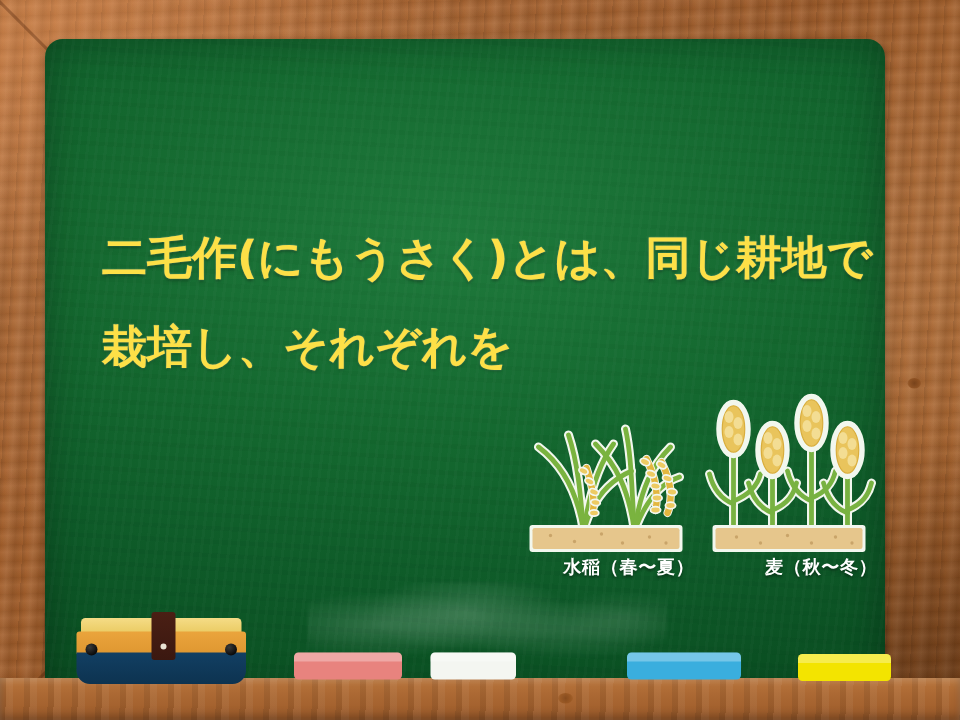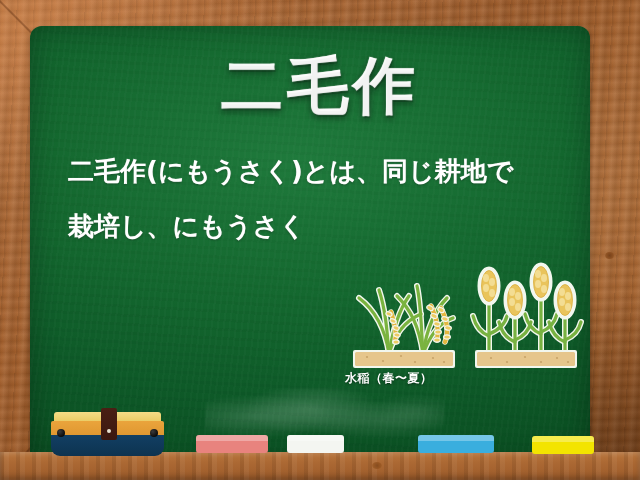--- a/index.html
+++ b/index.html
@@ -75,35 +75,35 @@
     -webkit-background-clip:text;background-clip:text;
     -webkit-text-fill-color:transparent;
     filter:drop-shadow(0 2px 3px rgba(0,0,0,.25));
   }
 
   
   .body-copy{
     position:absolute;left:68px;top:158px;width:400px;
   }
   .line{
-    font-size:26px;font-weight:700;color:#ffffff;
+    font-size:30px;font-weight:700;color:#fde047;
     line-height:1;margin-bottom:29px;letter-spacing:0px;
     text-shadow:0 1px 2px rgba(0,0,0,.30), 0 0 1px rgba(255,255,255,.5);
     white-space:nowrap;
   }
   .line:last-child{margin-bottom:0;}
 
   
   .crops{position:absolute;left:345px;top:262px;width:240px;height:125px;}
   .crop{position:absolute;top:0;width:118px;height:125px;}
   .crop-rice{left:0;}
   .crop-wheat{left:122px;}
   .crop svg{display:block;}
   .crop-label{
-    position:absolute;left:0;right:0;bottom:0;text-align:left;
+    position:absolute;left:0;right:0;bottom:0;text-align:right;
     font-size:12px;font-weight:700;color:#ffffff;letter-spacing:.5px;
     text-shadow:0 1px 2px rgba(0,0,0,.45);
   }
 
   
   .ledge{
     position:absolute;left:0;right:0;top:452px;height:28px;
     background:
       repeating-linear-gradient(91deg, rgba(0,0,0,.08) 0 4px, rgba(255,255,255,.05) 4px 9px, rgba(0,0,0,0) 9px 16px),
       linear-gradient(180deg,#b9763d 0%,#ab6833 40%,#9c5b2a 100%);
@@ -149,25 +149,24 @@
     <div class="mitre m-bl"></div>
 
     <div class="knot"></div>
   </div>
 
   <div class="board">
     <div class="board-grain"></div>
     <div class="smudge"></div>
   </div>
 
-  <div class="title">二毛作</div>
 
   <div class="body-copy">
     <div class="line">二毛作(にもうさく)とは、同じ耕地で</div>
-    <div class="line">栽培し、にもうさく</div>
+    <div class="line">栽培し、それぞれを</div>
   </div>
 
   <div class="crops">
 
     <div class="crop crop-rice">
       <svg width="118" height="112" viewBox="0 0 118 112">
         <g fill="none" stroke="#f2f7ee" stroke-width="6" stroke-linecap="round">
           <path d="M44 92 C40 66 30 48 14 36"></path>
           <path d="M44 92 C42 66 40 46 34 28"></path>
           <path d="M44 92 C48 66 54 48 64 34"></path>
@@ -291,20 +290,21 @@
         <rect x="10" y="90" width="98" height="14" rx="1.5" fill="#e6c68c"></rect>
         <g fill="#c9a469">
           <circle cx="24" cy="96" r="1.1"></circle>
             <circle cx="40" cy="100" r="1.1"></circle>
           <circle cx="58" cy="95" r="1.1"></circle>
             <circle cx="74" cy="100" r="1.1"></circle>
           <circle cx="90" cy="96" r="1.1"></circle>
             <circle cx="101" cy="100" r="1.1"></circle>
         </g>
       </svg>
+      <div class="crop-label">麦（秋〜冬）</div>
     </div>
 
   </div>
 
   <div class="ledge"></div>
   <div class="ledge-knot"></div>
 
   <div class="eraser">
     <div class="er-top"></div>
     <div class="er-mid"></div>

